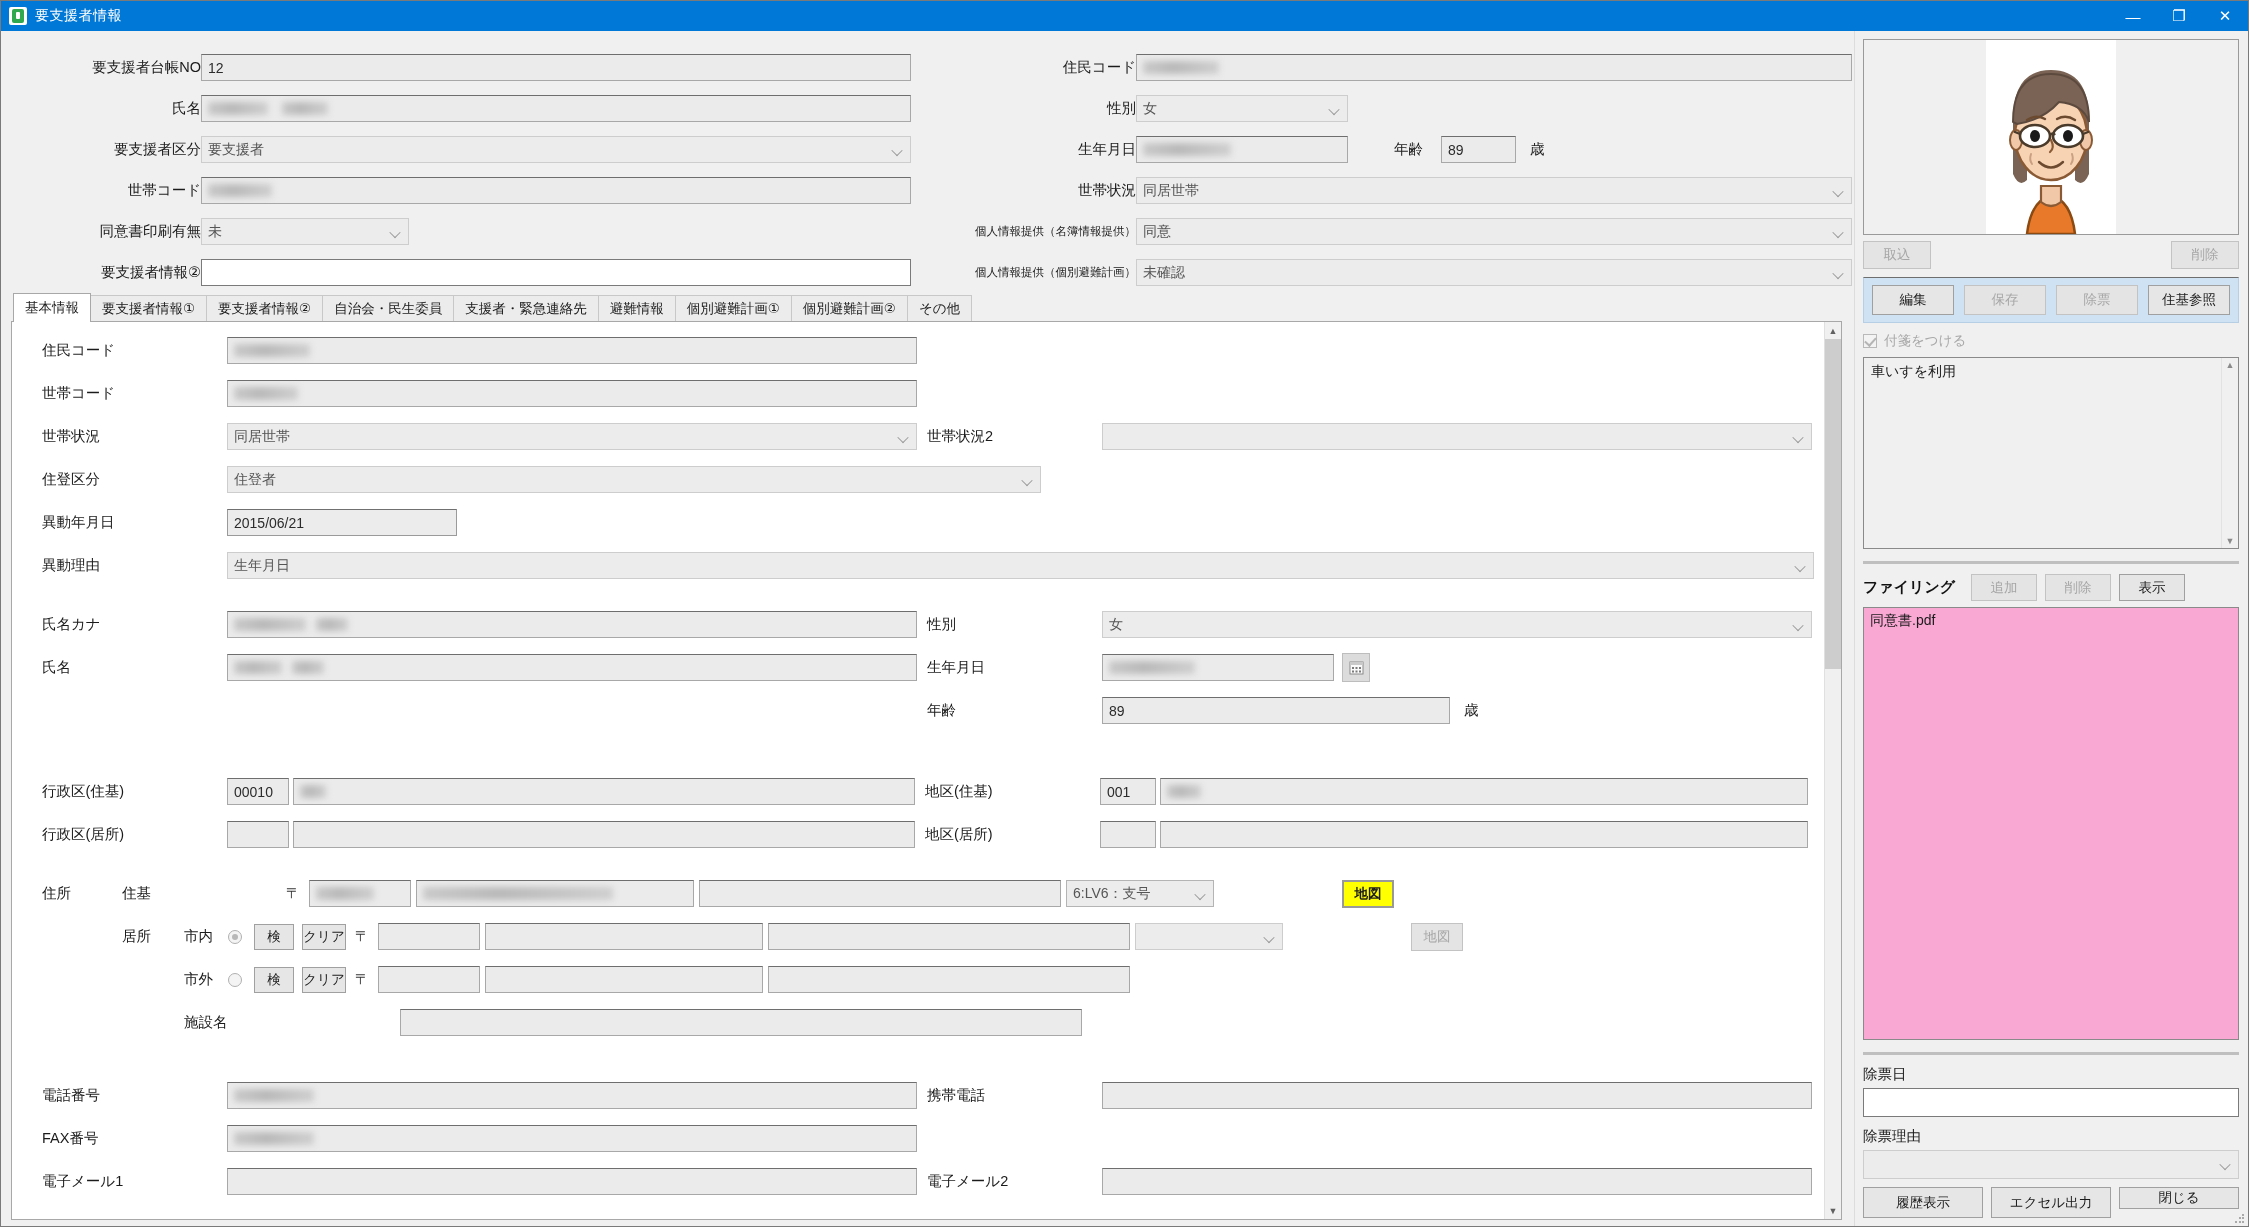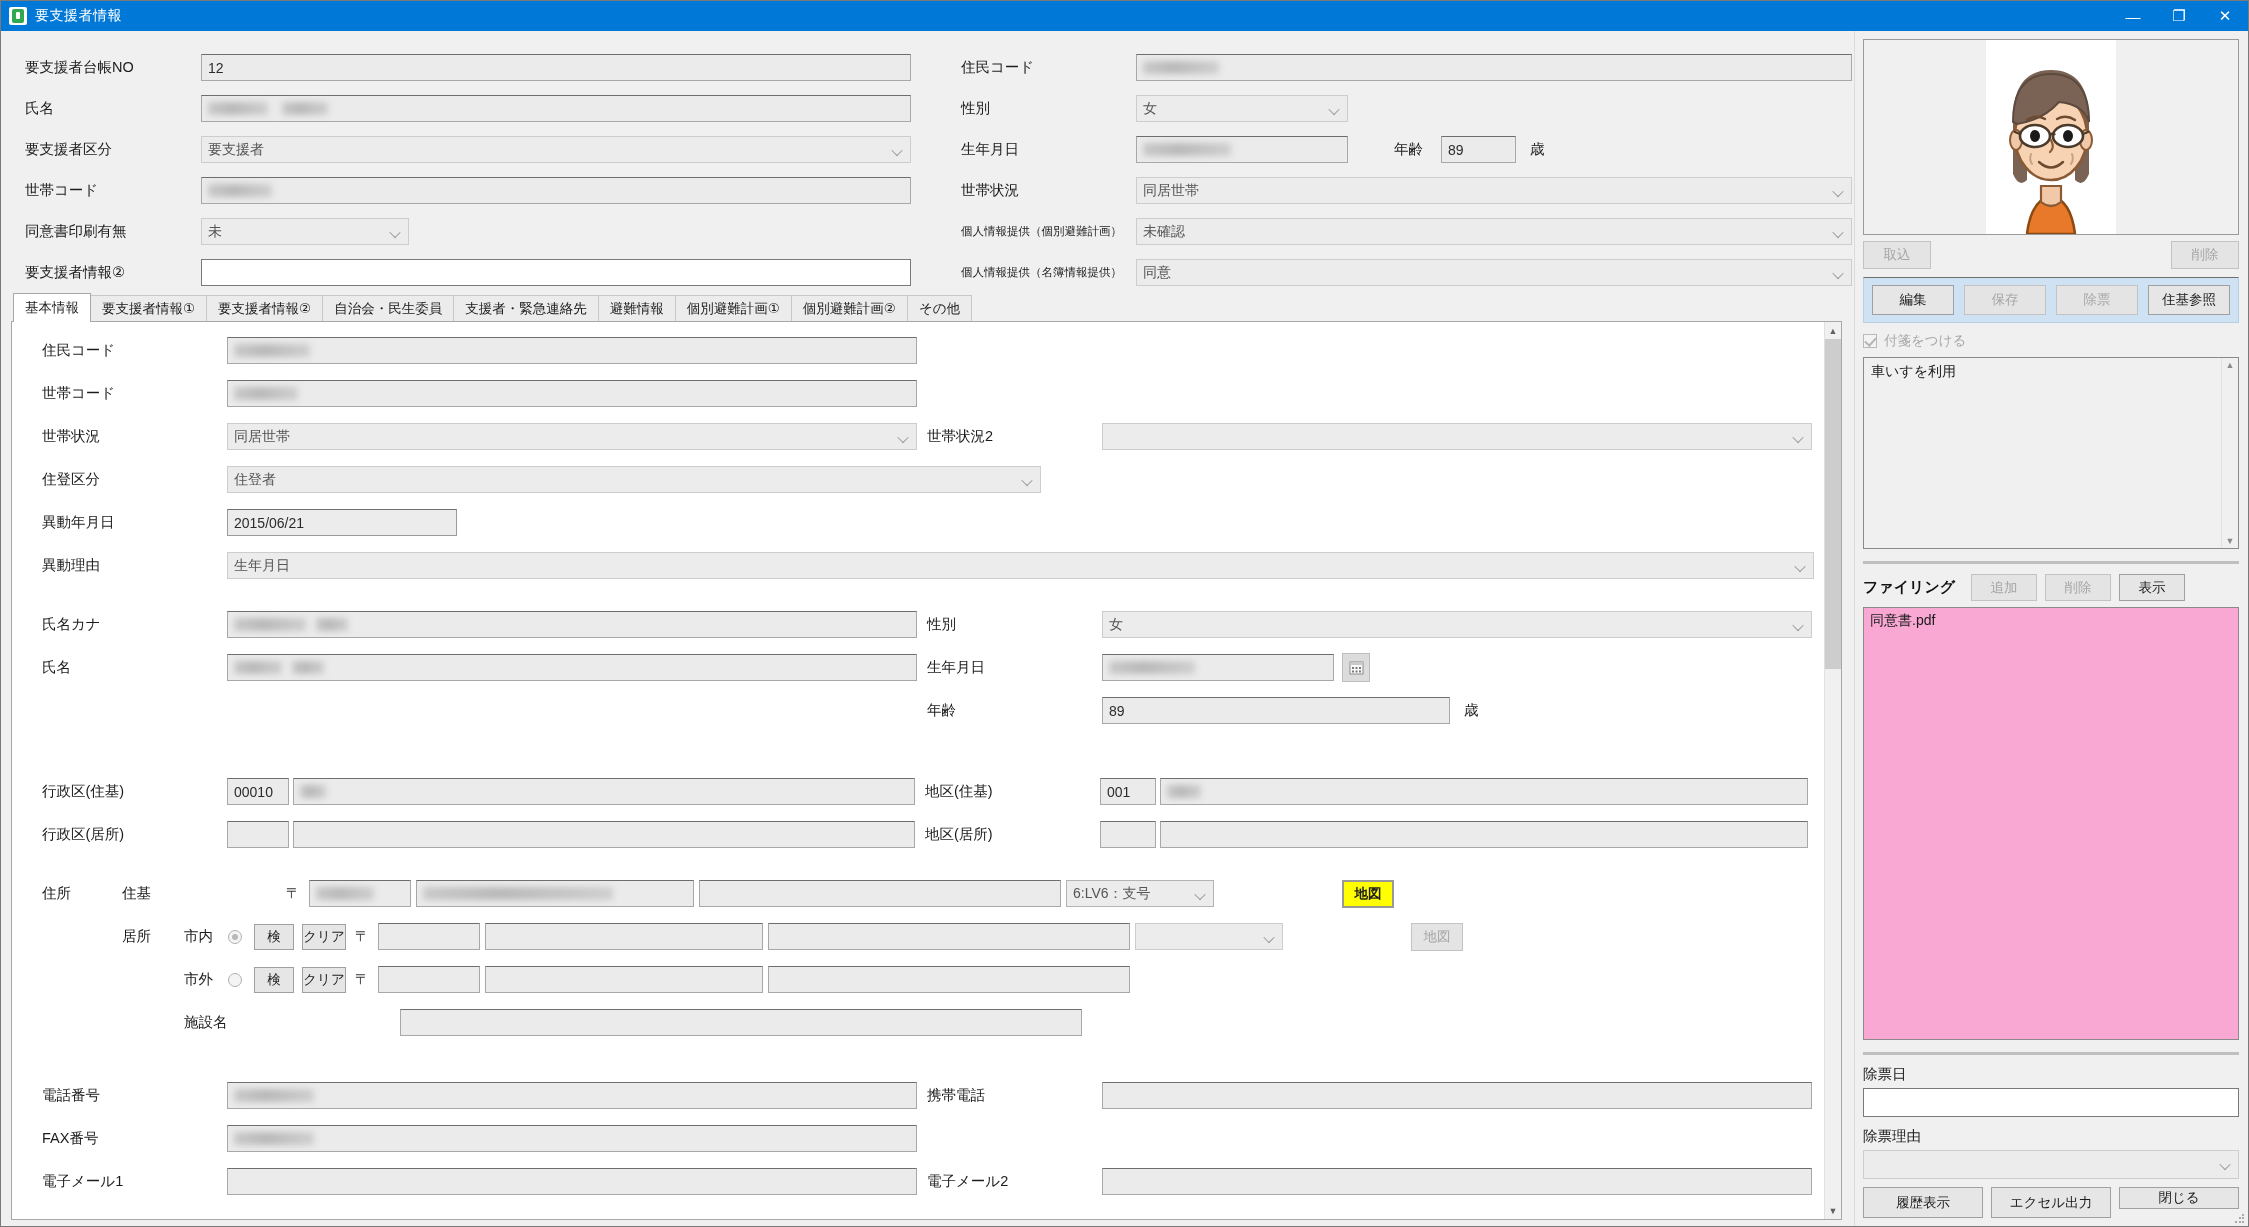--- a/index.html
+++ b/index.html
@@ -69,20 +69,21 @@
     display: flex; flex-direction: column;
     padding: 8px 10px 8px 8px;
     border-left: 1px solid #dcdcdc;
   }
 
   
   .header-form {
     display: flex;
     height: 248px; min-height: 248px;
     padding-top: 6px;
+    text-align: right;
   }
   .hdr-left { width: 930px; min-width: 930px; }
   .hdr-right { flex: 1; padding-left: 10px; }
 
   .frow { display: flex; align-items: center; height: 41px; }
   .flabel {
     font-size: 14.5px; color: #1b1b1b;
     white-space: nowrap;
   }
   .flabel.sm { font-size: 11.5px; }
@@ -425,27 +426,27 @@
             <div class="tb" style="width:75px;margin-left:18px">89</div>
             <span class="flabel" style="width:auto;min-width:0;padding-left:14px">歳</span>
           </div>
 
           <div class="frow">
             <span class="flabel">世帯状況</span>
             <div class="cb" style="width:716px">同居世帯</div>
           </div>
 
           <div class="frow">
+            <span class="flabel sm">個人情報提供（名簿情報提供）</span>
+            <div class="cb" style="width:716px">同意</div>
+          </div>
+
+          <div class="frow">
             <span class="flabel sm">個人情報提供（個別避難計画）</span>
             <div class="cb" style="width:716px">未確認</div>
-          </div>
-
-          <div class="frow">
-            <span class="flabel sm">個人情報提供（名簿情報提供）</span>
-            <div class="cb" style="width:716px">同意</div>
           </div>
 
         </div>
       </div>
 
       <div class="tabstrip">
         <div class="tab active">基本情報</div>
         <div class="tab">要支援者情報①</div>
         <div class="tab">要支援者情報②</div>
         <div class="tab">自治会・民生委員</div>

